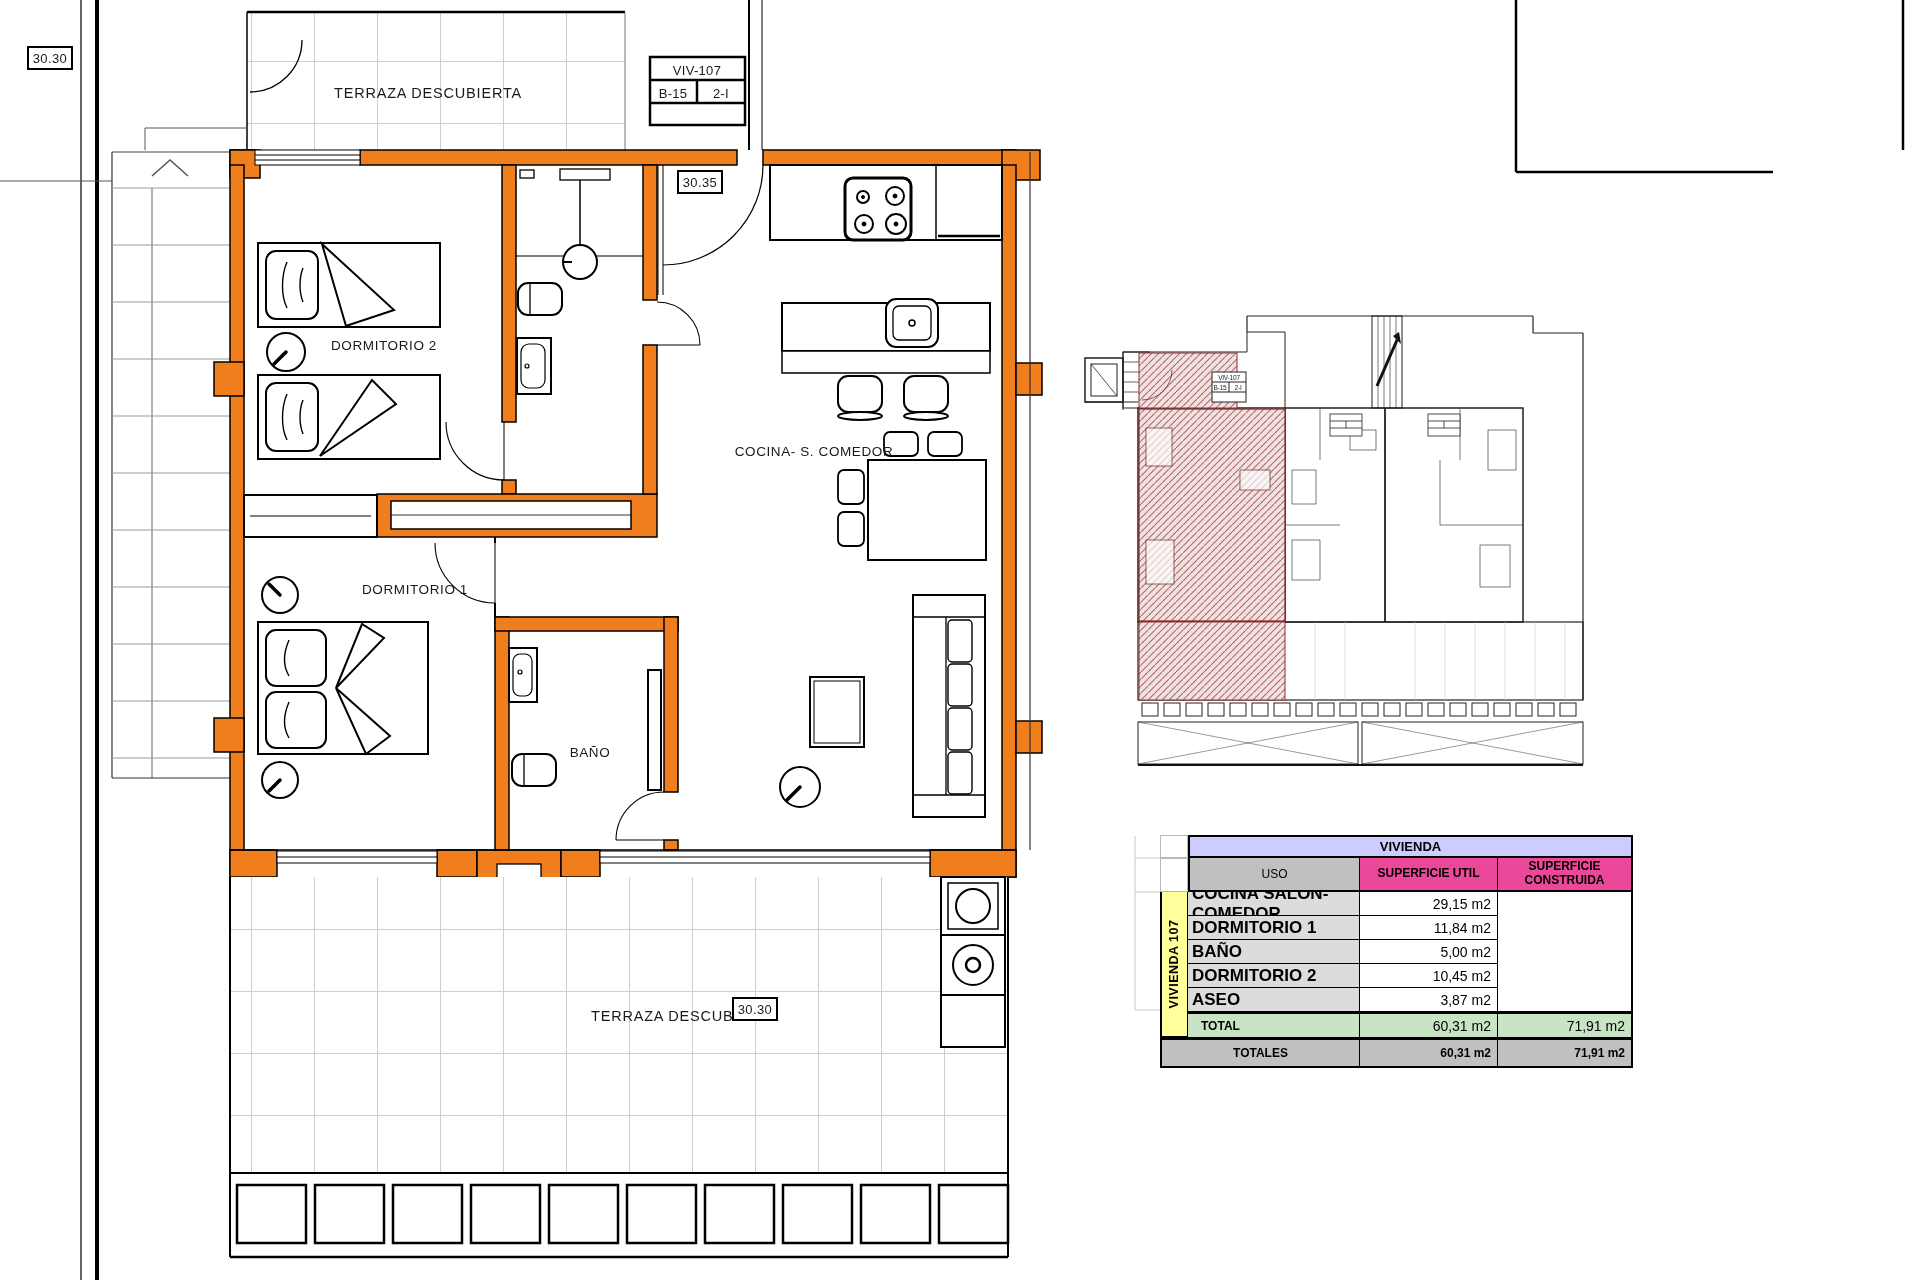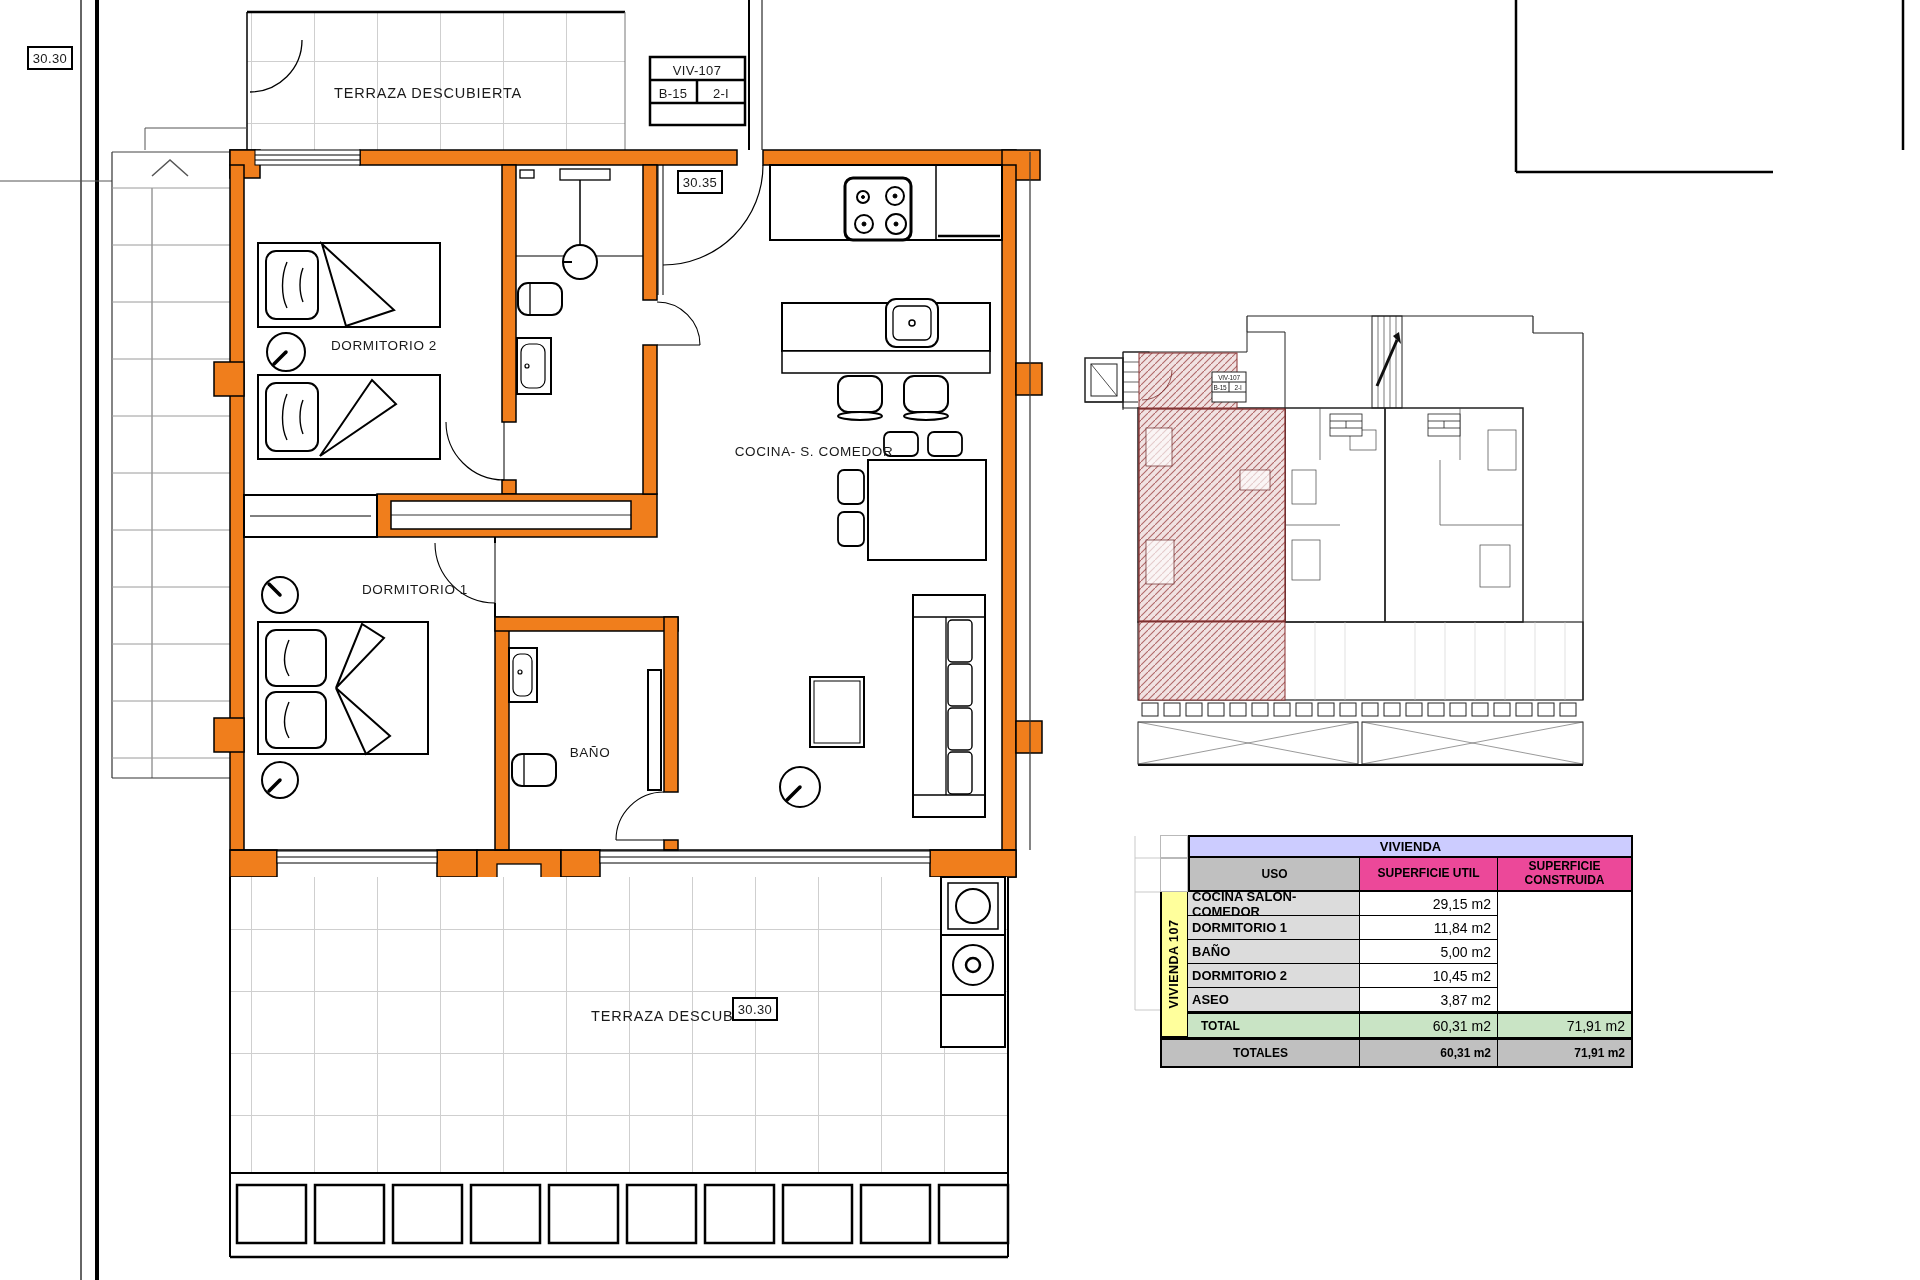--- a/index.html
+++ b/index.html
@@ -17,23 +17,23 @@
   #areas-table{position:absolute;left:1160px;top:835px;width:473px;height:273px;
     display:grid;grid-template-columns:28px 172px 138px 135px;
     grid-template-rows:23px 34px 24px 24px 24px 24px 24px 26px 30px;}
   .cell{box-sizing:border-box;border-right:1.4px solid #000;border-bottom:1.4px solid #000;
         display:flex;align-items:center;justify-content:center;font-size:12px;color:#000;
         overflow:hidden;}
   .bl{border-left:2px solid #000;} .bt{border-top:2px solid #000;}
   .thickR{border-right:2px solid #000;} .thickB{border-bottom:2px solid #000;} .thickT{border-top:2px solid #000;}
   .ghost{border:1px solid #b9b9b9;background:#fff;}
   .title{background:#CCCCFF;font-weight:bold;font-size:13px;}
-  .hdr{background:#C0C0C0;font-weight:bold;}
+  .hdr{background:#C0C0C0;font-weight:normal;}
   .hdrY{background:#ec4899;font-weight:bold;text-align:center;line-height:1.15;flex-direction:column;}
-  .lbl{background:#DCDCDC;font-weight:bold;justify-content:flex-start;padding-left:4px;font-size:13px;}
+  .lbl{background:#DCDCDC;font-weight:bold;justify-content:flex-start;padding-left:4px;font-size:17px;}
   .val{background:#fff;justify-content:flex-end;padding-right:6px;font-size:14px;}
   .grp{background:#FFFF9C;position:relative;}
   .grp span{transform:rotate(-90deg);white-space:nowrap;font-weight:bold;font-size:12.5px;letter-spacing:.5px;}
   .tot{background:#C9E4C5;}
   .totlbl{background:#C9E4C5;font-weight:bold;justify-content:flex-start;padding-left:13px;}
   .gtot{background:#C0C0C0;font-weight:bold;}
   .gtotv{background:#C0C0C0;font-weight:bold;justify-content:flex-end;padding-right:6px;}
 </style>
 </head>
 <body>

